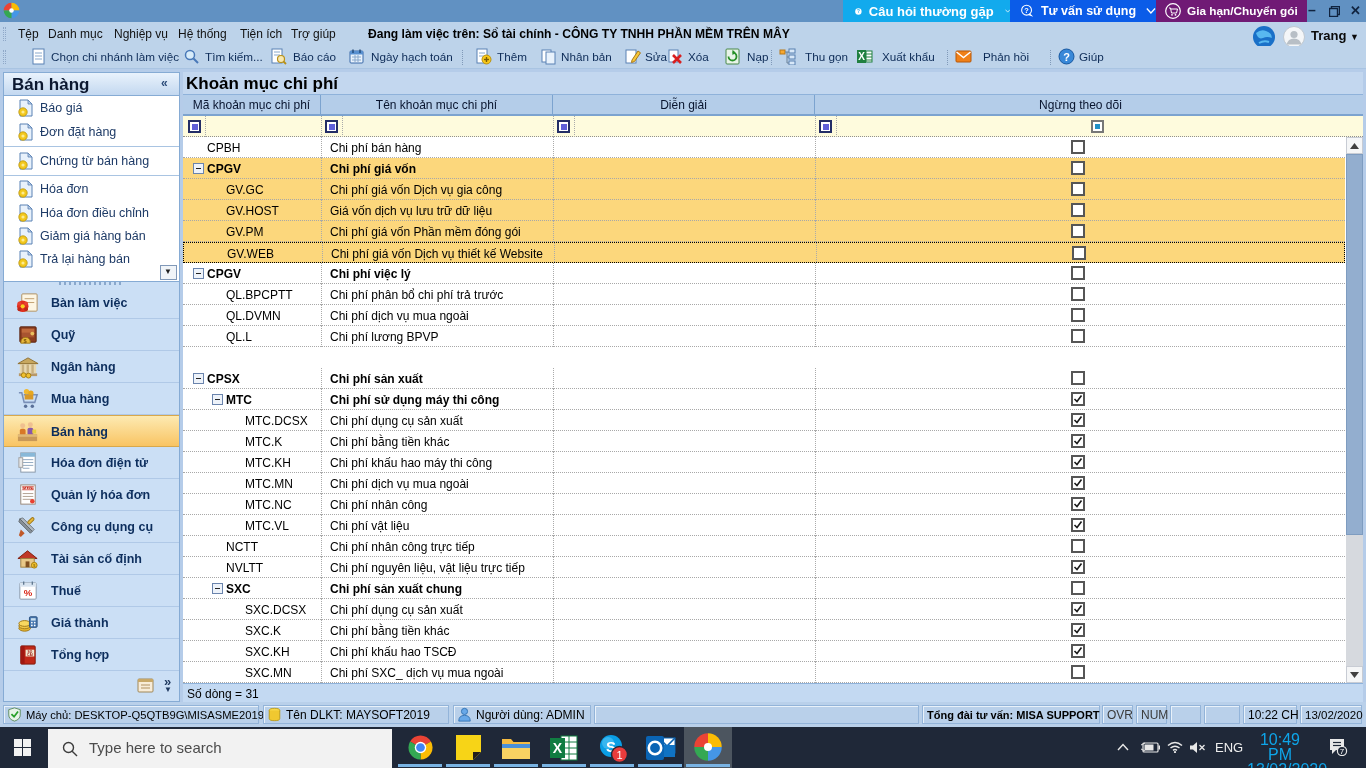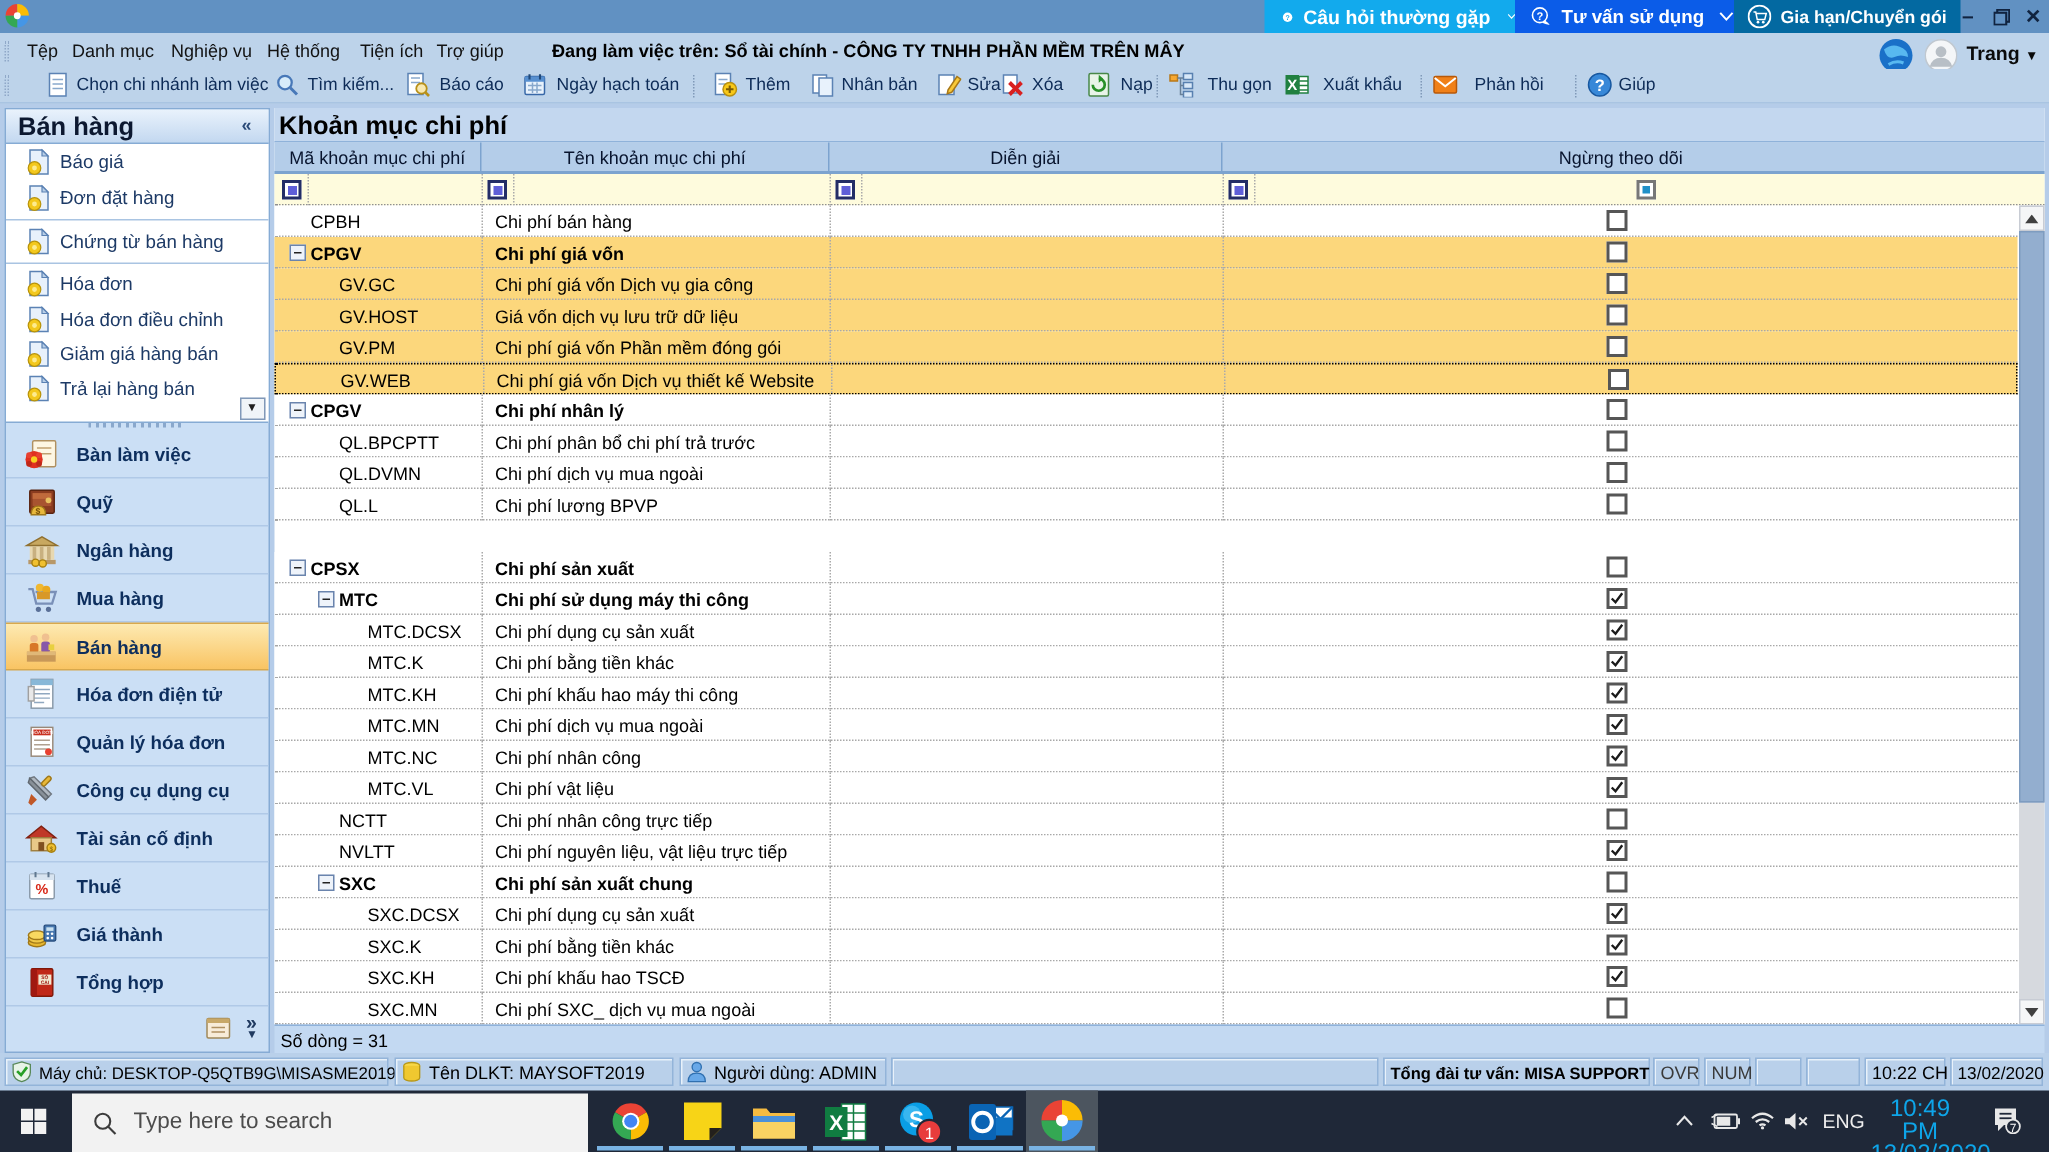--- a/index.html
+++ b/index.html
@@ -67,21 +67,21 @@
  <svg width="17" height="16" viewBox="0 0 17 16" style="margin-left:10px">
         <circle cx="8" cy="7" r="6" fill="none" stroke="#fff" stroke-width="1.3"></circle>
         <text x="8" y="10.5" font-size="9" fill="#fff" font-weight="bold" text-anchor="middle">?</text>
         <path d="M12 11 q3 2 4 4 q-4 -1 -6 -2" fill="#fff"></path>
       </svg>
  <span style="margin-left:7px">Tư vấn sử dụng</span>
  <svg width="12" height="8" viewBox="0 0 12 8" style="margin-left:10px">
         <path d="M1 1 L6 6.5 L11 1" fill="none" stroke="#fff" stroke-width="1.6"></path>
       </svg>
 </div>
-<div class="abs tbtn" style="left:1156px;width:151px;background:#0369a1;">
+<div class="abs tbtn" style="left:1156px;width:151px;background:#701a75;">
  <svg width="16" height="16" viewBox="0 0 16 16" style="margin-left:9px">
         <circle cx="8" cy="8" r="7.3" fill="none" stroke="#fff" stroke-width="1.2"></circle>
         <path d="M4 5 h1.5 l1 5 h5 l1 -4 h-6.5" fill="none" stroke="#fff" stroke-width="1"></path>
         <circle cx="7" cy="11.8" r="0.9" fill="#fff"></circle>
         <circle cx="10.5" cy="11.8" r="0.9" fill="#fff"></circle>
       </svg>
  <span style="margin-left:6px;font-size:11.8px">Gia hạn/Chuyển gói</span>
 </div>
 <div class="abs" id="winctl" style="left:1306px;top:0;width:60px;height:22px;">
  <span style="position:absolute;left:2px;top:2px;font-size:14px;">–</span>
@@ -498,21 +498,21 @@
       <span class="cell" style="left:43px;">GV.WEB</span>
       <span class="cell" style="left:147px;">Chi phí giá vốn Dịch vụ thiết kế Website</span>
       <span class="dotv" style="left:138px;"></span>
       <span class="dotv" style="left:370px;"></span>
       <span class="dotv" style="left:632px;"></span>
       <span class="cb"></span>
     </div>
 <div class="row dotb" style="left:0;top:191px;">
       <span class="treebox" style="left:10px;"></span>
       <span class="cell" style="left:24px;font-weight:bold;">CPGV</span>
-      <span class="cell" style="left:147px;font-weight:bold;">Chi phí nhân lý</span>
+      <span class="cell" style="left:147px;font-weight:bold;">Chi phí việc lý</span>
       <span class="dotv" style="left:138px;"></span>
       <span class="dotv" style="left:370px;"></span>
       <span class="dotv" style="left:632px;"></span>
       <span class="cb"></span>
     </div>
 <div class="row dotb" style="left:0;top:212px;">
       <span class="cell" style="left:43px;">QL.BPCPTT</span>
       <span class="cell" style="left:147px;">Chi phí phân bổ chi phí trả trước</span>
       <span class="dotv" style="left:138px;"></span>
       <span class="dotv" style="left:370px;"></span>

